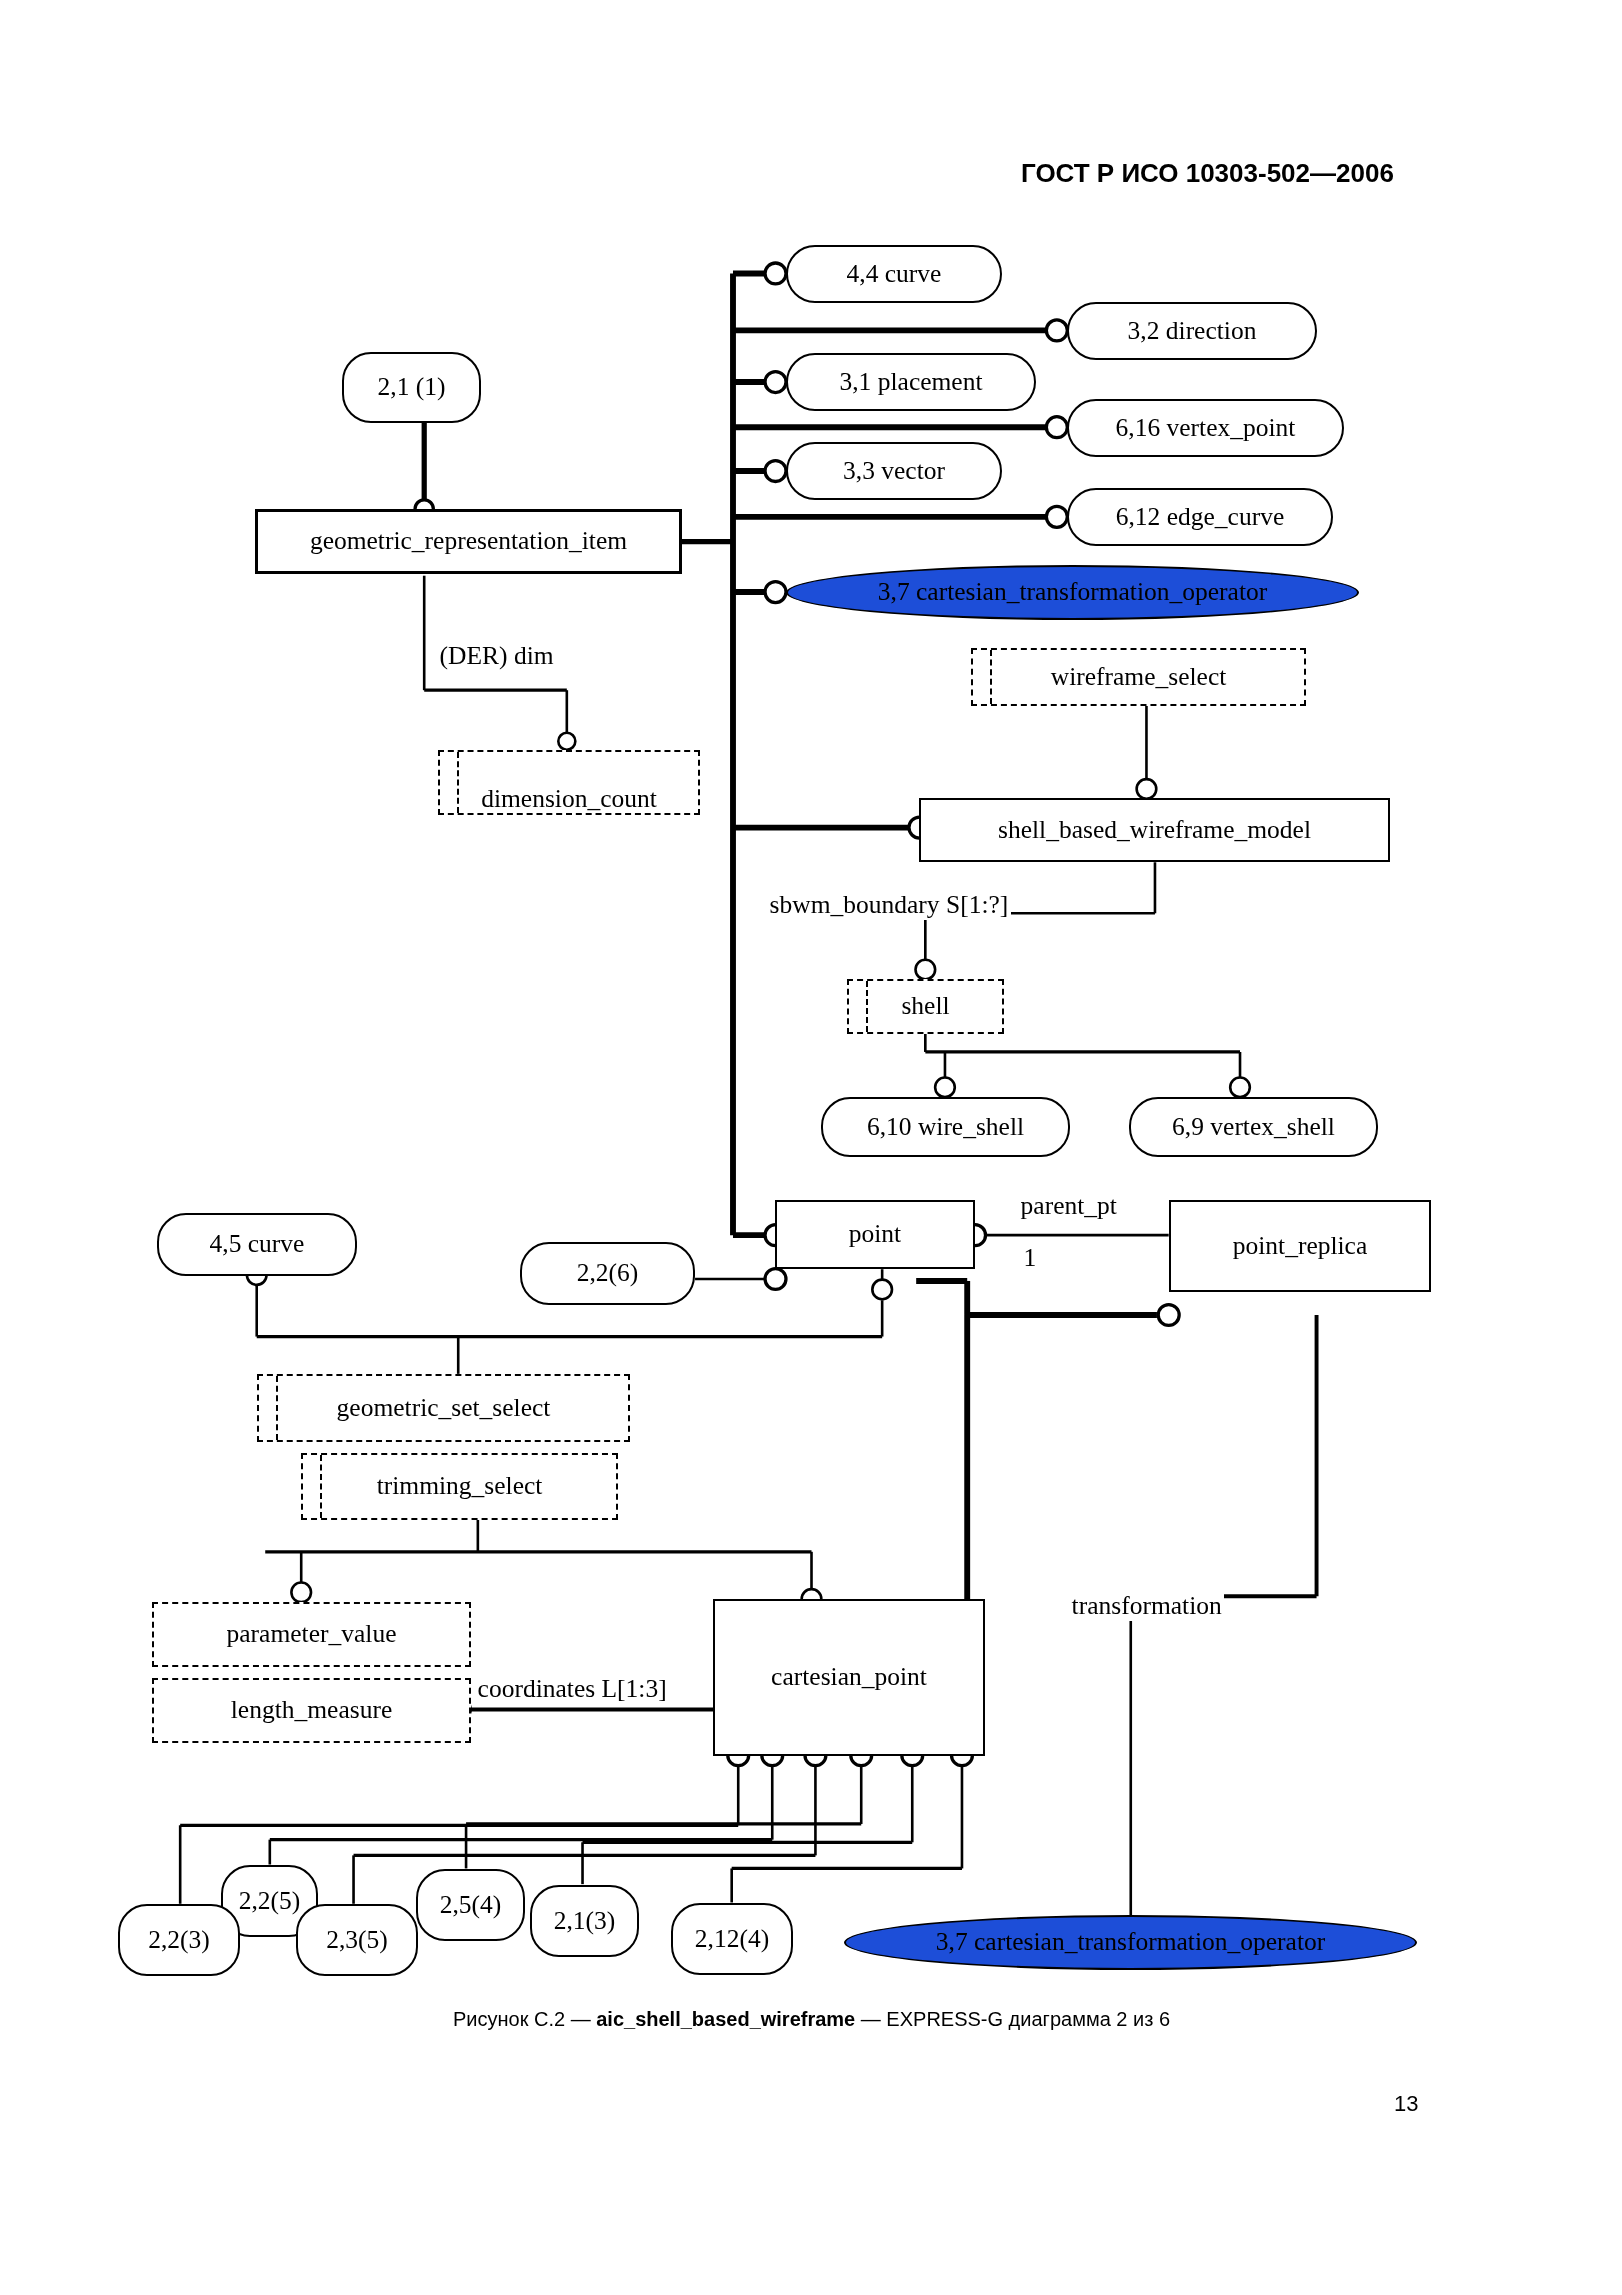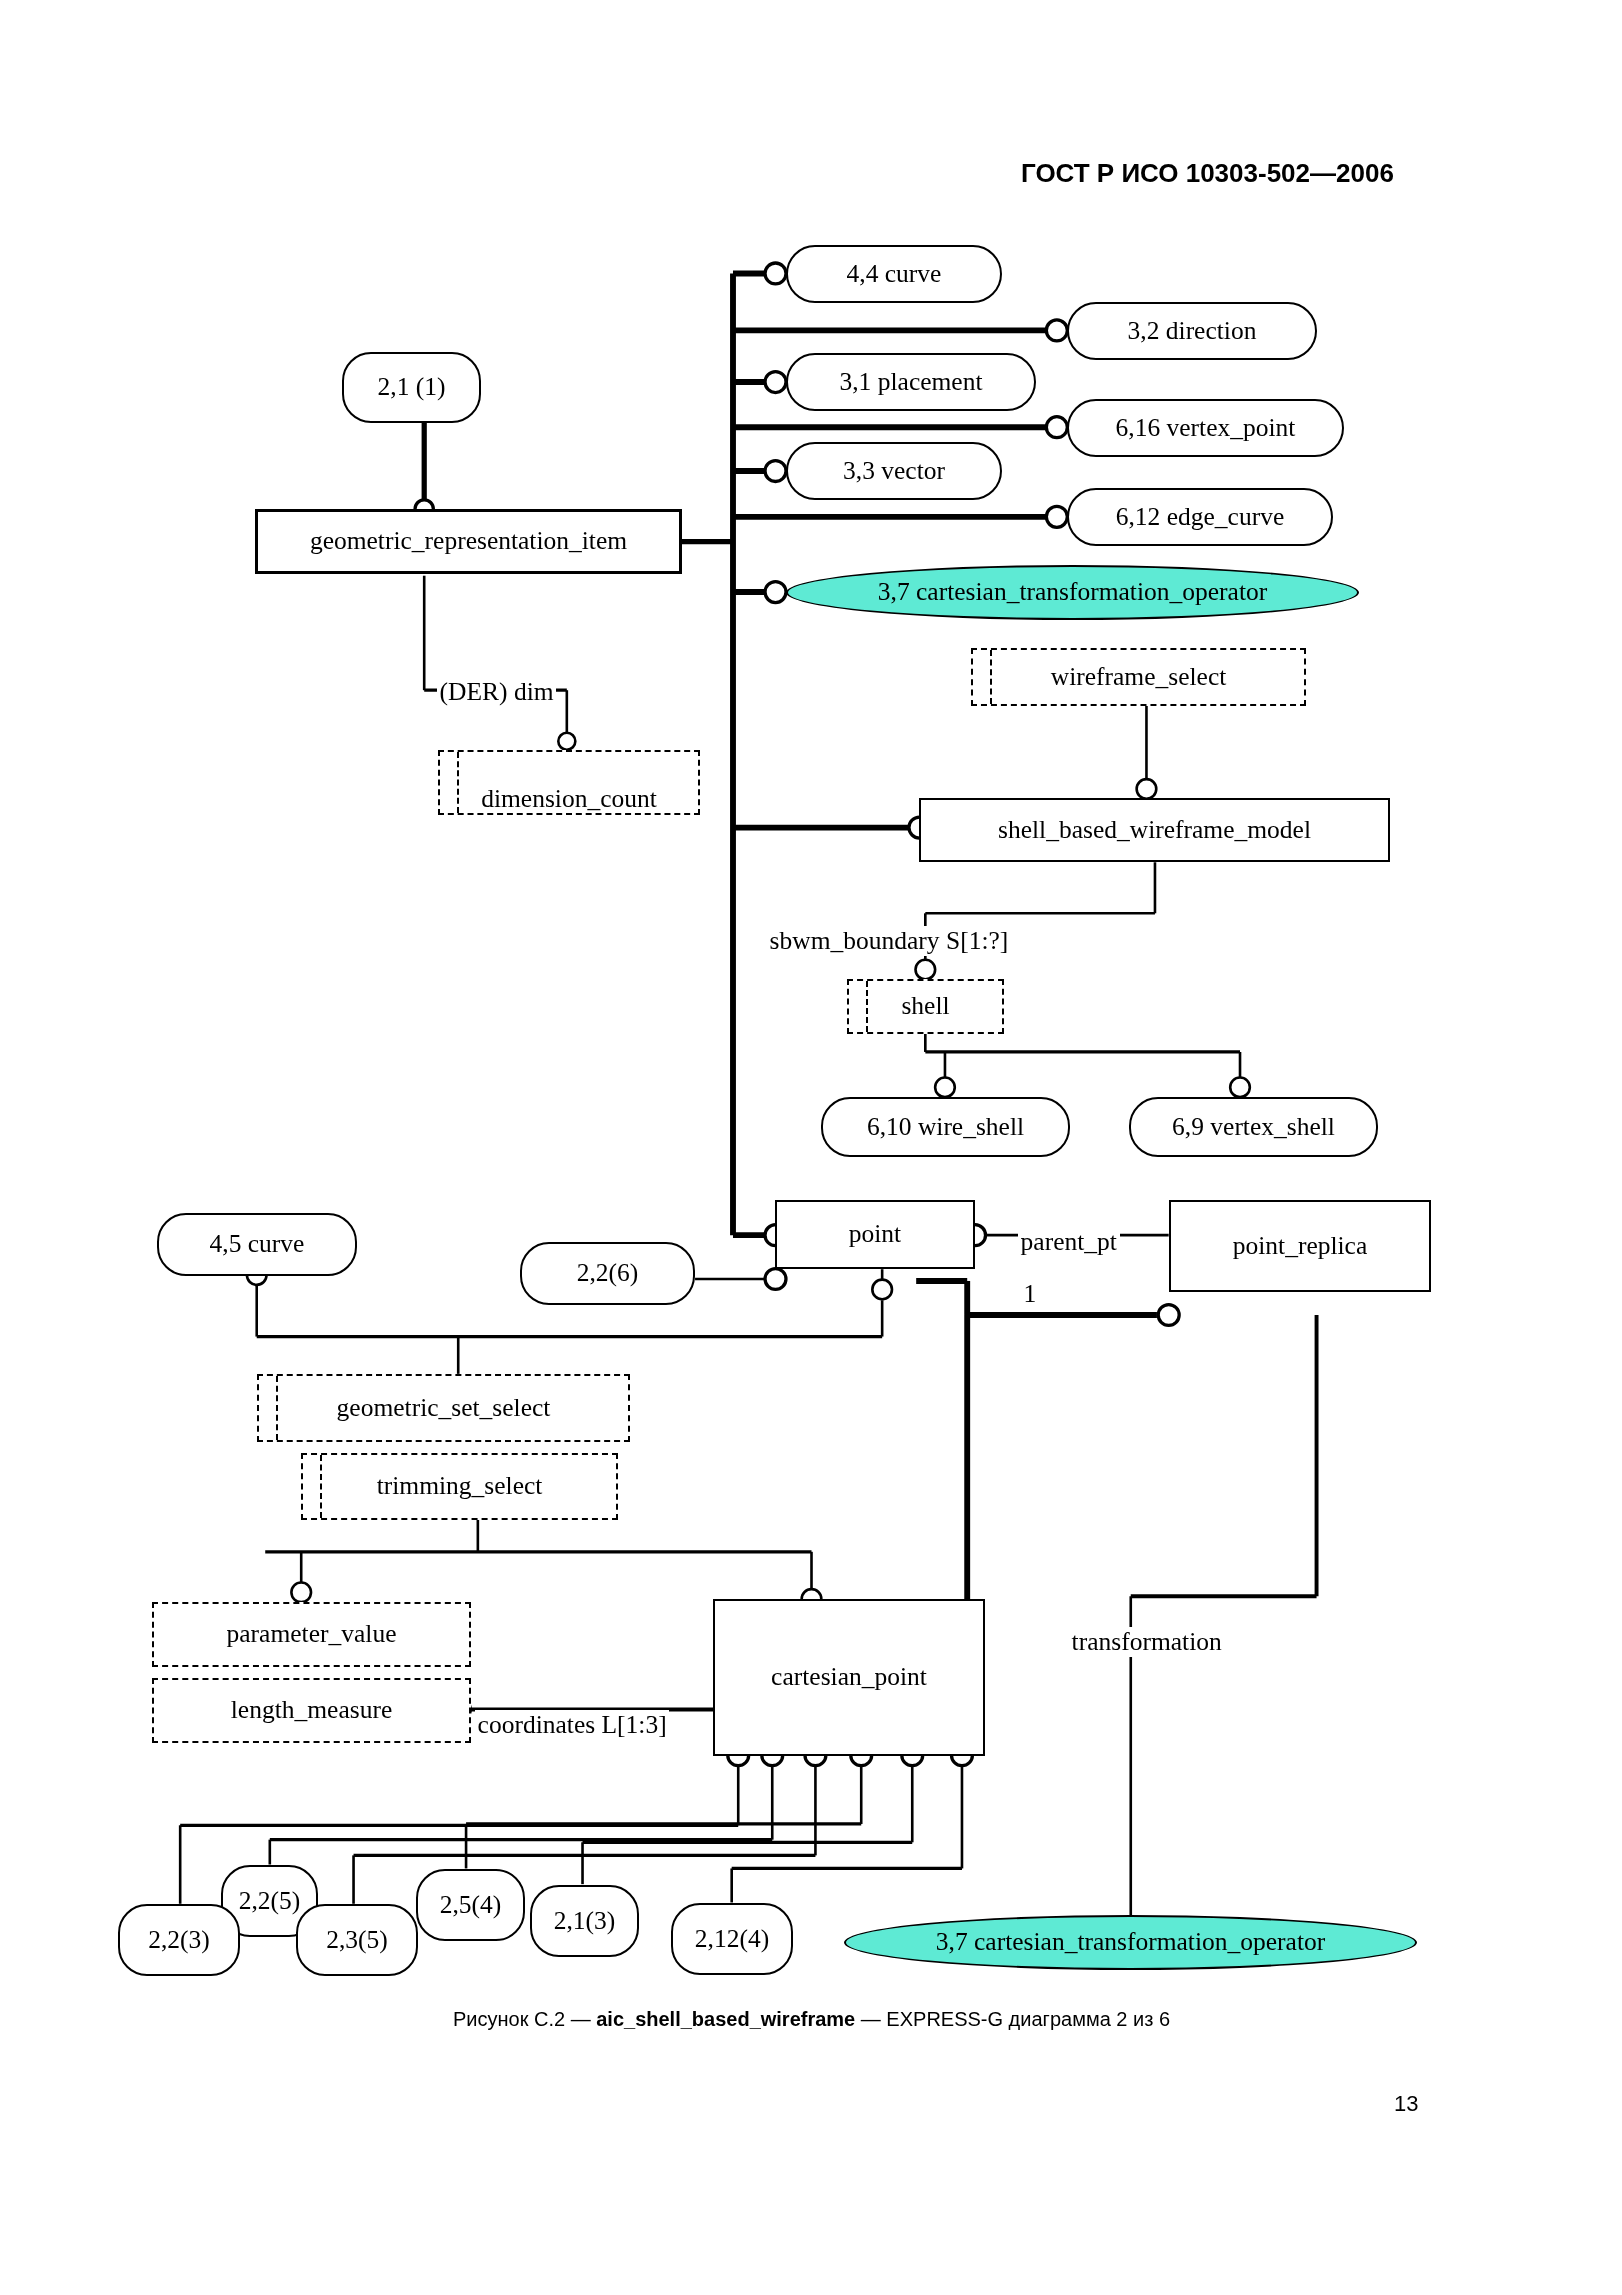--- a/index.html
+++ b/index.html
@@ -8,24 +8,24 @@
   #hdr{position:absolute;left:1021px;top:158px;font-family:"Liberation Sans",sans-serif;font-weight:bold;font-size:26px;letter-spacing:0px;}
   #pageno{position:absolute;left:1394px;top:2091px;font-family:"Liberation Sans",sans-serif;font-size:22px;}
   #caption{position:absolute;left:0;top:2008px;width:1623px;text-align:center;font-family:"Liberation Sans",sans-serif;font-size:20px;}
   #caption b{font-weight:bold;}
   svg{position:absolute;left:0;top:0;width:1623px;height:2295px;}
   .nd{position:absolute;display:flex;align-items:center;justify-content:center;text-align:center;
       font-family:"Liberation Serif",serif;font-size:25.5px;line-height:1.05;box-sizing:border-box;}
   .ent{border:2px solid #000;background:#fff;}
   .ent.thick{border-width:3.3px;}
   .rnd{border:2.6px solid #000;background:#fff;border-radius:29px;}
-  .ovl{border:2px solid #000;background:#5eead4;border-radius:50%/50%;}
+  .ovl{border:2px solid #000;background:#1d4ed8;border-radius:50%/50%;}
   .sel{border:2.6px dashed #000;background:#fff;}
   .selbar{position:absolute;left:17px;top:0;bottom:0;width:0;border-left:2.6px dashed #000;}
-  .lbl{position:absolute;font-family:"Liberation Serif",serif;font-size:25.5px;white-space:nowrap;background:#fff;padding:0 2.6px;margin-top:36px;}
+  .lbl{position:absolute;font-family:"Liberation Serif",serif;font-size:25.5px;white-space:nowrap;background:#fff;padding:0 2.6px;}
 </style>
 </head>
 <body>
 
 <div class="page">
 
 <div id="hdr">ГОСТ Р ИСО 10303-502—2006</div>
 
 <svg viewBox="0 0 2480 3508">
   <g fill="none" stroke="#000">

